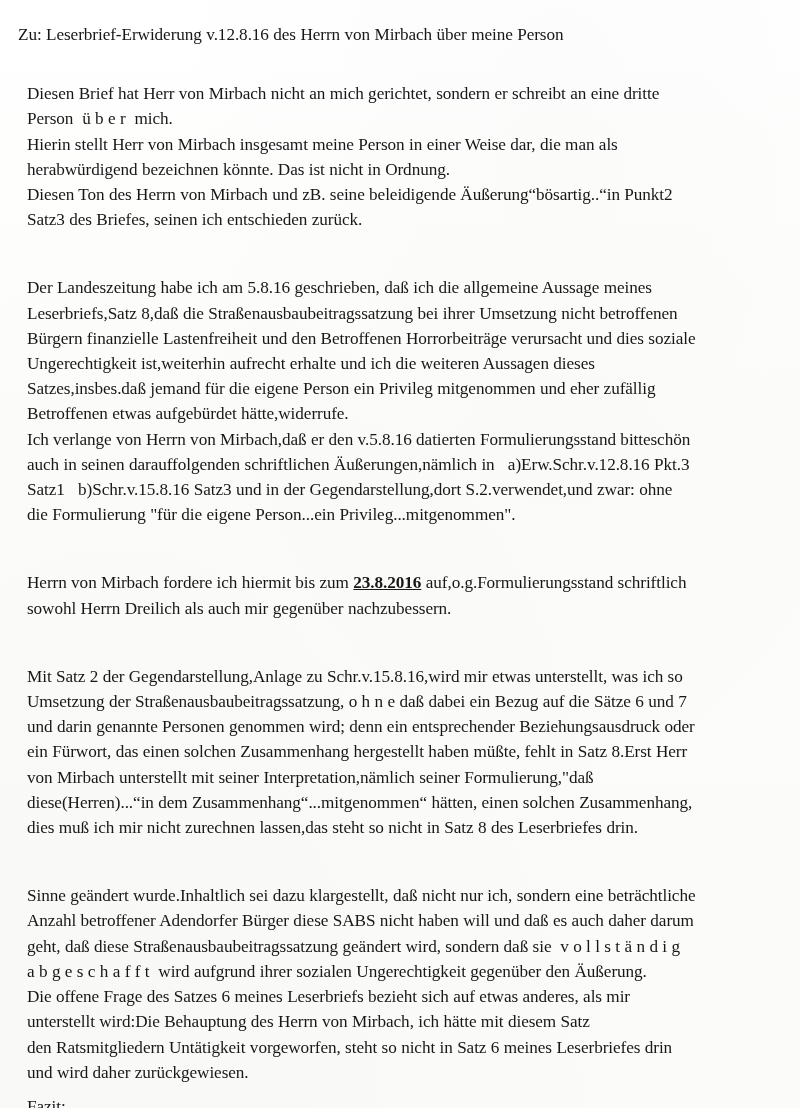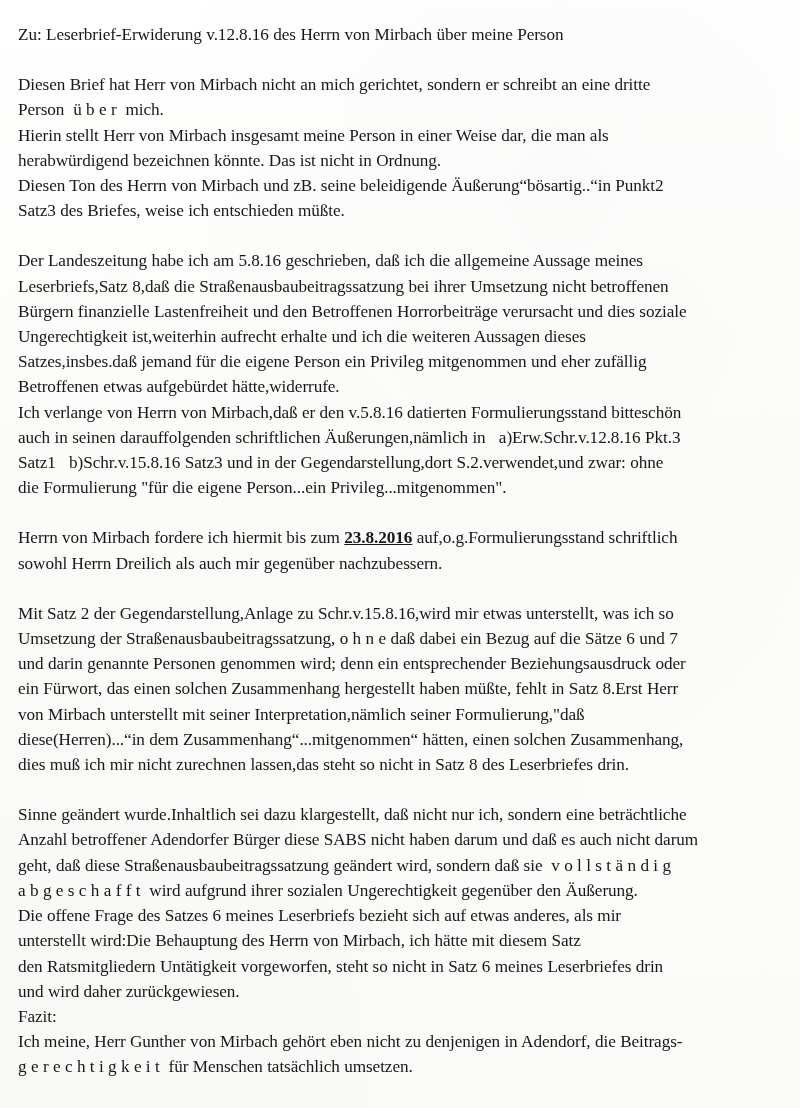--- a/index.html
+++ b/index.html
@@ -47,41 +47,41 @@
     text-rendering: optimizeLegibility;
   }
   .gap {
     height: 25px;
   }
   .bold {
     font-weight: bold;
     text-decoration: underline;
   }
   .para {
-    margin: 0;
+    margin: 9px;
     padding: 0;
   }
 </style>
 </head>
 <body>
 
 <div id="page">
   <div id="doc">
 
     <div class="line">Zu: Leserbrief-Erwiderung v.12.8.16 des Herrn von Mirbach über meine Person</div>
 
     <div class="gap"></div>
 
     <div class="para">
       <div class="line">Diesen Brief hat Herr von Mirbach nicht an mich gerichtet, sondern er schreibt an eine dritte</div>
       <div class="line">Person  ü b e r  mich.</div>
       <div class="line">Hierin stellt Herr von Mirbach insgesamt meine Person in einer Weise dar, die man als</div>
       <div class="line">herabwürdigend bezeichnen könnte. Das ist nicht in Ordnung.</div>
       <div class="line">Diesen Ton des Herrn von Mirbach und zB. seine beleidigende Äußerung“bösartig..“in Punkt2</div>
-      <div class="line">Satz3 des Briefes, weise ich entschieden müßte.</div>
+      <div class="line">Satz3 des Briefes, seinen ich entschieden zurück.</div>
     </div>
 
     <div class="gap"></div>
 
     <div class="para">
       <div class="line">Der Landeszeitung habe ich am 5.8.16 geschrieben, daß ich die allgemeine Aussage meines</div>
       <div class="line">Leserbriefs,Satz 8,daß die Straßenausbaubeitragssatzung bei ihrer Umsetzung nicht betroffenen</div>
       <div class="line">Bürgern finanzielle Lastenfreiheit und den Betroffenen Horrorbeiträge verursacht und dies soziale</div>
       <div class="line">Ungerechtigkeit ist,weiterhin aufrecht erhalte und ich die weiteren Aussagen dieses</div>
       <div class="line">Satzes,insbes.daß jemand für die eigene Person ein Privileg mitgenommen und eher zufällig</div>
@@ -108,21 +108,21 @@
       <div class="line">ein Fürwort, das einen solchen Zusammenhang hergestellt haben müßte, fehlt in Satz 8.Erst Herr</div>
       <div class="line">von Mirbach unterstellt mit seiner Interpretation,nämlich seiner Formulierung,"daß</div>
       <div class="line">diese(Herren)...“in dem Zusammenhang“...mitgenommen“ hätten, einen solchen Zusammenhang,</div>
       <div class="line">dies muß ich mir nicht zurechnen lassen,das steht so nicht in Satz 8 des Leserbriefes drin.</div>
     </div>
 
     <div class="gap"></div>
 
     <div class="para">
       <div class="line">Sinne geändert wurde.Inhaltlich sei dazu klargestellt, daß nicht nur ich, sondern eine beträchtliche</div>
-      <div class="line">Anzahl betroffener Adendorfer Bürger diese SABS nicht haben darum und daß es auch nicht darum</div>
+      <div class="line">Anzahl betroffener Adendorfer Bürger diese SABS nicht haben will und daß es auch daher darum</div>
       <div class="line">geht, daß diese Straßenausbaubeitragssatzung geändert wird, sondern daß sie  v o l l s t ä n d i g</div>
       <div class="line">a b g e s c h a f f t  wird aufgrund ihrer sozialen Ungerechtigkeit gegenüber den Äußerung.</div>
       <div class="line">Die offene Frage des Satzes 6 meines Leserbriefs bezieht sich auf etwas anderes, als mir</div>
       <div class="line">unterstellt wird:Die Behauptung des Herrn von Mirbach, ich hätte mit diesem Satz</div>
       <div class="line">den Ratsmitgliedern Untätigkeit vorgeworfen, steht so nicht in Satz 6 meines Leserbriefes drin</div>
       <div class="line">und wird daher zurückgewiesen.</div>
     </div>
 
     <div class="para">
       <div class="line">Fazit:</div>

